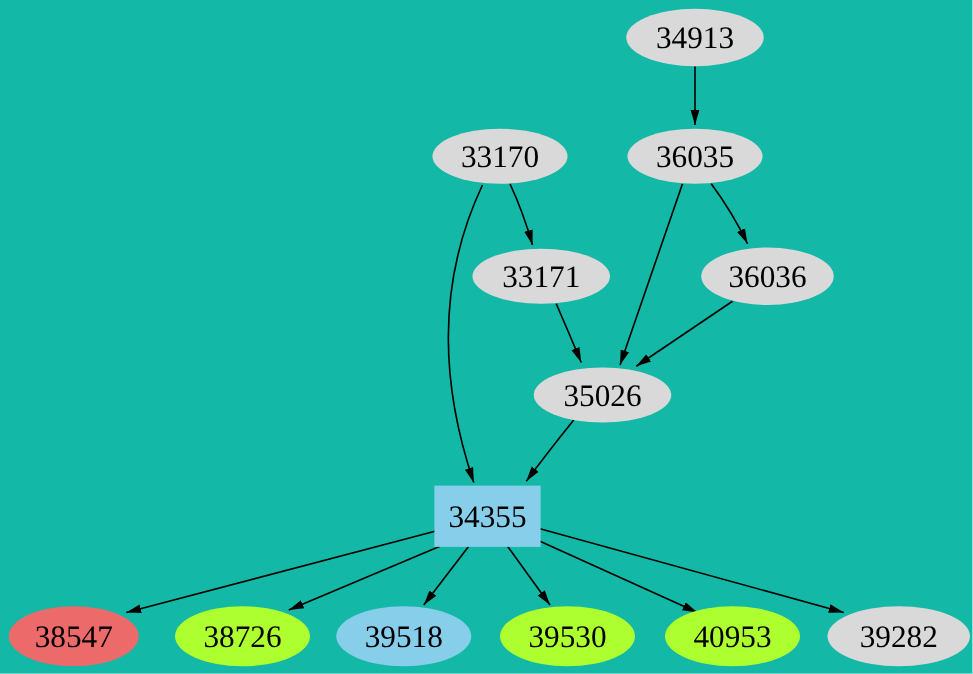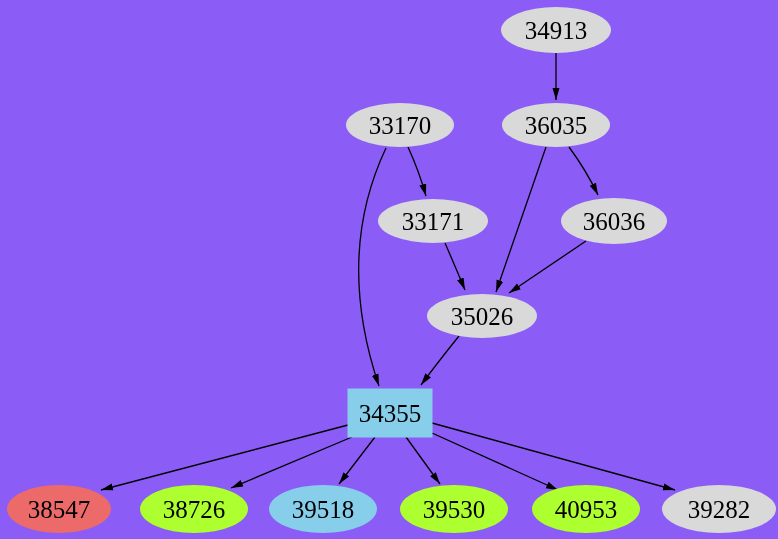--- a/index.html
+++ b/index.html
@@ -8,21 +8,21 @@
     background: #ffffff;
     width: 778px;
     height: 539px;
     overflow: hidden;
     font-family: "Liberation Serif", serif;
   }
   #graph-wrap {
     position: relative;
     width: 778px;
     height: 539px;
-    background: #8b5cf6;
+    background: #14b8a6;
     text-align: right;
   }
   svg { display: block; }
   .edge-path {
     fill: none;
     stroke: #000000;
     stroke-width: 1.3px;
   }
   .node-label {
     font-family: "Liberation Serif", serif;

